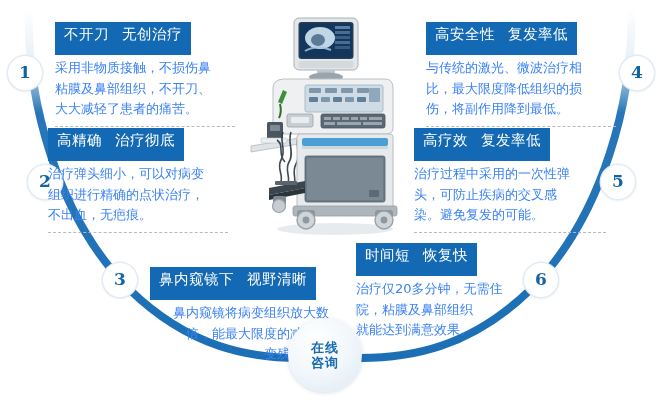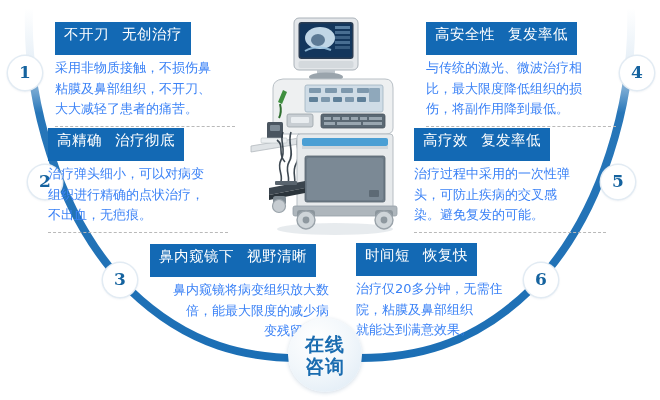--- a/index.html
+++ b/index.html
@@ -68,21 +68,21 @@
     font-size: 13px;
     line-height: 1.58;
     margin-top: 3px;
     white-space: pre-line;
   }
   .divider {
     border-bottom: 1px dashed #b9b9b9;
     margin-top: 6px;
   }
   .align-center .body-text { text-align: right; }
-  .align-center .bar-wrap { text-align: center; }
+  .align-center .bar-wrap { text-align: center; margin-top: 23px; }
 
   
   #block-1 { left: 55px; top: 22px; width: 180px; }
   #block-2 { left: 48px; top: 128px; width: 180px; }
   #block-3 { left: 137px; top: 244px; width: 192px; }
   
   #block-4 { left: 426px; top: 22px; width: 190px; }
   #block-5 { left: 414px; top: 128px; width: 192px; }
   #block-6 { left: 356px; top: 243px; width: 180px; }
 
@@ -114,21 +114,21 @@
     background: radial-gradient(circle at 38% 30%, #ffffff 0%, #f2f7fb 48%, #dce9f4 100%);
     box-shadow: 0 1px 4px rgba(30,80,130,.20);
     display: flex;
     flex-direction: column;
     align-items: center;
     justify-content: center;
     cursor: pointer;
   }
   #cta .cta-line {
     color: #1a6cb0;
-    font-size: 19px;
+    font-size: 13px;
     font-weight: bold;
     line-height: 1.18;
     letter-spacing: 1px;
   }
 </style>
 </head>
 <body>
 
 <div id="stage">
 

